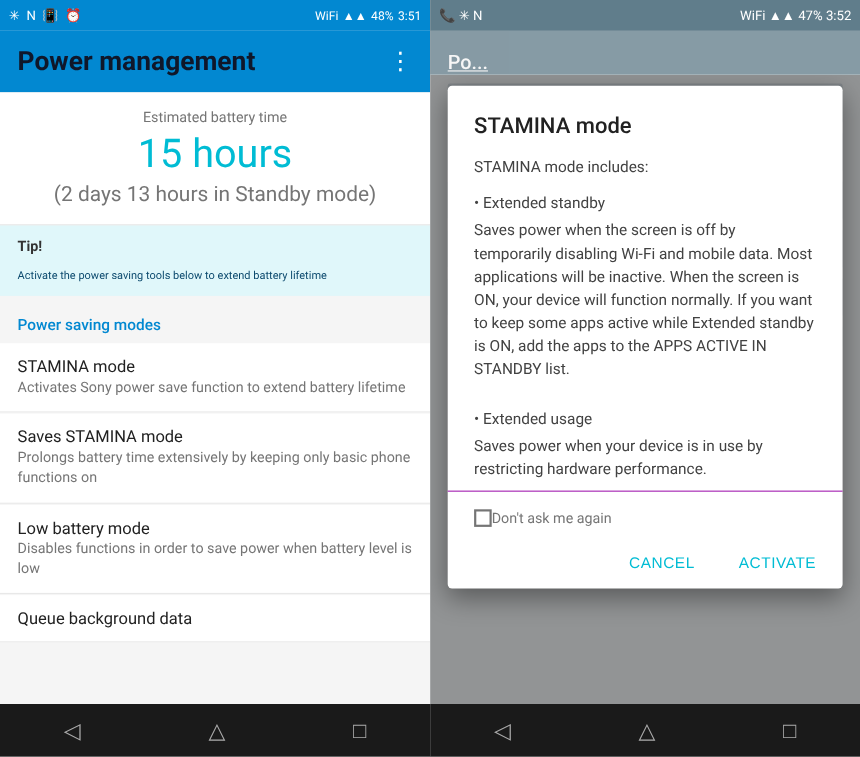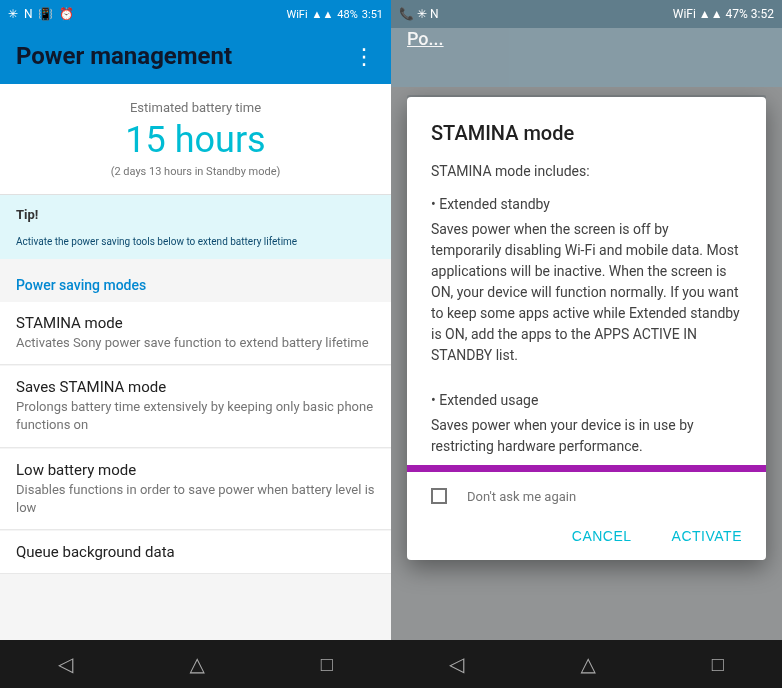--- a/index.html
+++ b/index.html
@@ -87,21 +87,21 @@
     }
 
     .hours-display {
       font-size: 36px;
       color: #00bcd4;
       font-weight: 400;
       margin: 4px 0;
     }
 
     .standby-text {
-      font-size: 11px;
+      font-size: 19px;
       color: #757575;
     }
 
     .tip-section {
       background: #e0f7fa;
       padding: 12px 16px;
       margin: 0;
     }
 
     .tip-title {
@@ -190,23 +190,23 @@
 
     .dialog-body {
       font-size: 14px;
       color: #424242;
       line-height: 1.5;
     }
 
     .dialog-checkbox-row {
       display: flex;
       align-items: center;
-      gap: 20px;
+      gap: 0;
       padding: 16px 24px 8px 24px;
-      border-top: 7px solid #a21caf;
+      border-top: 1px solid #a21caf;
     }
 
     .dialog-checkbox {
       width: 16px;
       height: 16px;
       border: 2px solid #757575;
       display: inline-block;
     }
 
     .dialog-checkbox-label {
@@ -321,21 +321,21 @@
       <span>N</span>
     </div>
     <div class="right-icons">
       <span>WiFi</span>
       <span>▲▲</span>
       <span>47%</span>
       <span>3:52</span>
     </div>
   </div>
 
-  <div style="background:#607d8b; height:59px; display:flex; align-items:flex-start; padding:0 16px; color:white; font-size:18px; font-weight:500; opacity:0.7;text-decoration:underline;">
+  <div style="background:#607d8b; height:40px; display:flex; align-items:flex-end; padding:0 16px; color:white; font-size:18px; font-weight:500; opacity:0.7;text-decoration:underline;">
     <span>Po...</span>
   </div>
 
   <div style="flex:1; position:relative; background:#eceff1; overflow:hidden;">
 
     <div style="padding:8px 16px; opacity:0.5;">
       <div style="height:36px; background:#b0bec5; margin-bottom:8px; border-radius:2px;"></div>
       <div style="height:36px; background:#b0bec5; margin-bottom:8px; border-radius:2px;"></div>
       <div style="height:36px; background:#b0bec5; margin-bottom:8px; border-radius:2px;"></div>
       <div style="height:36px; background:#b0bec5; margin-bottom:8px; border-radius:2px;"></div>

